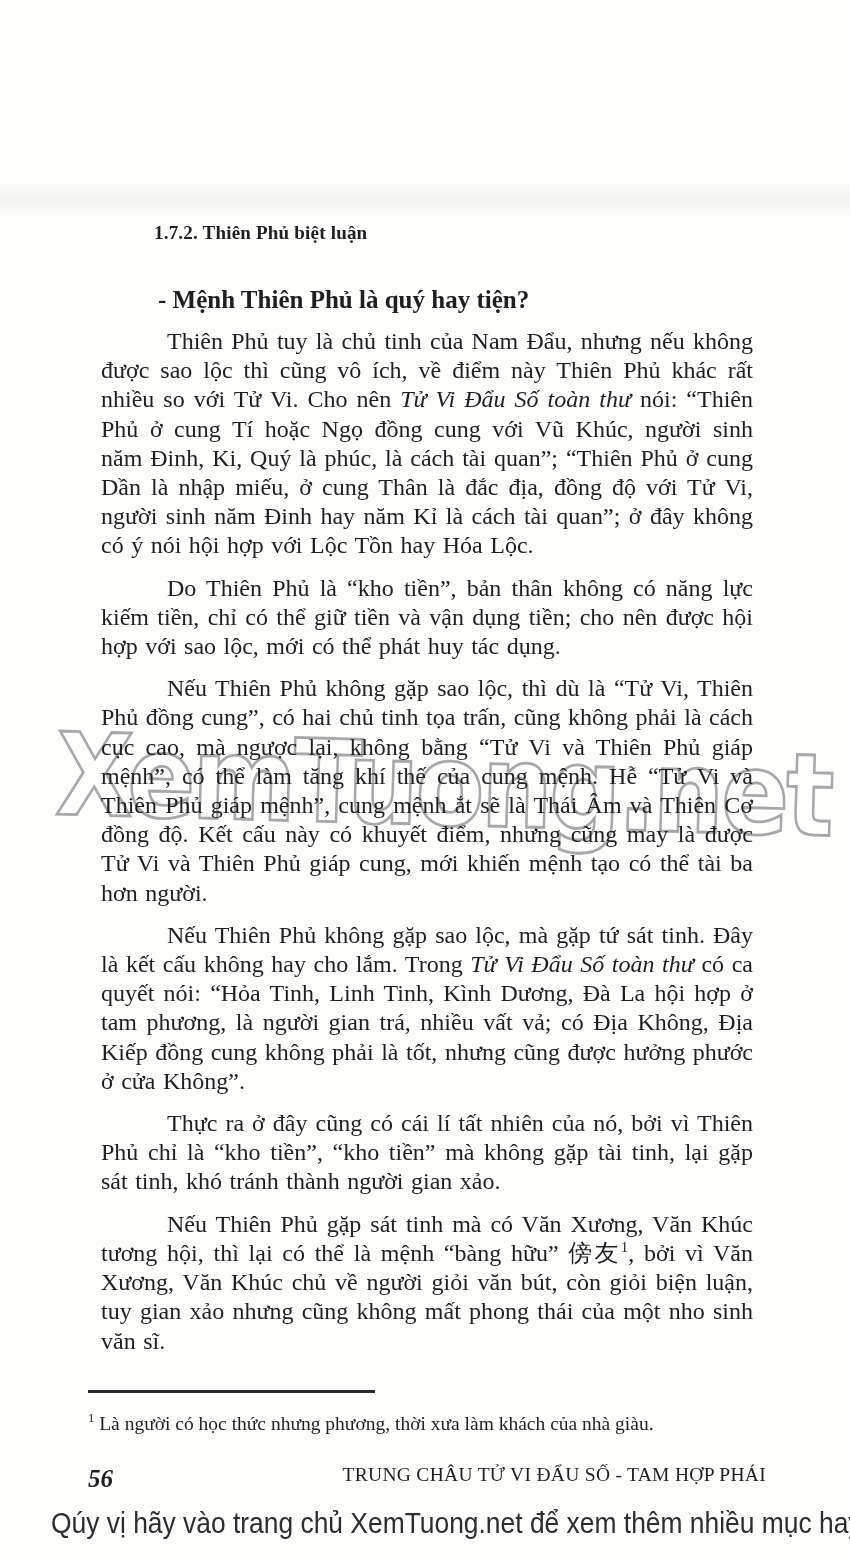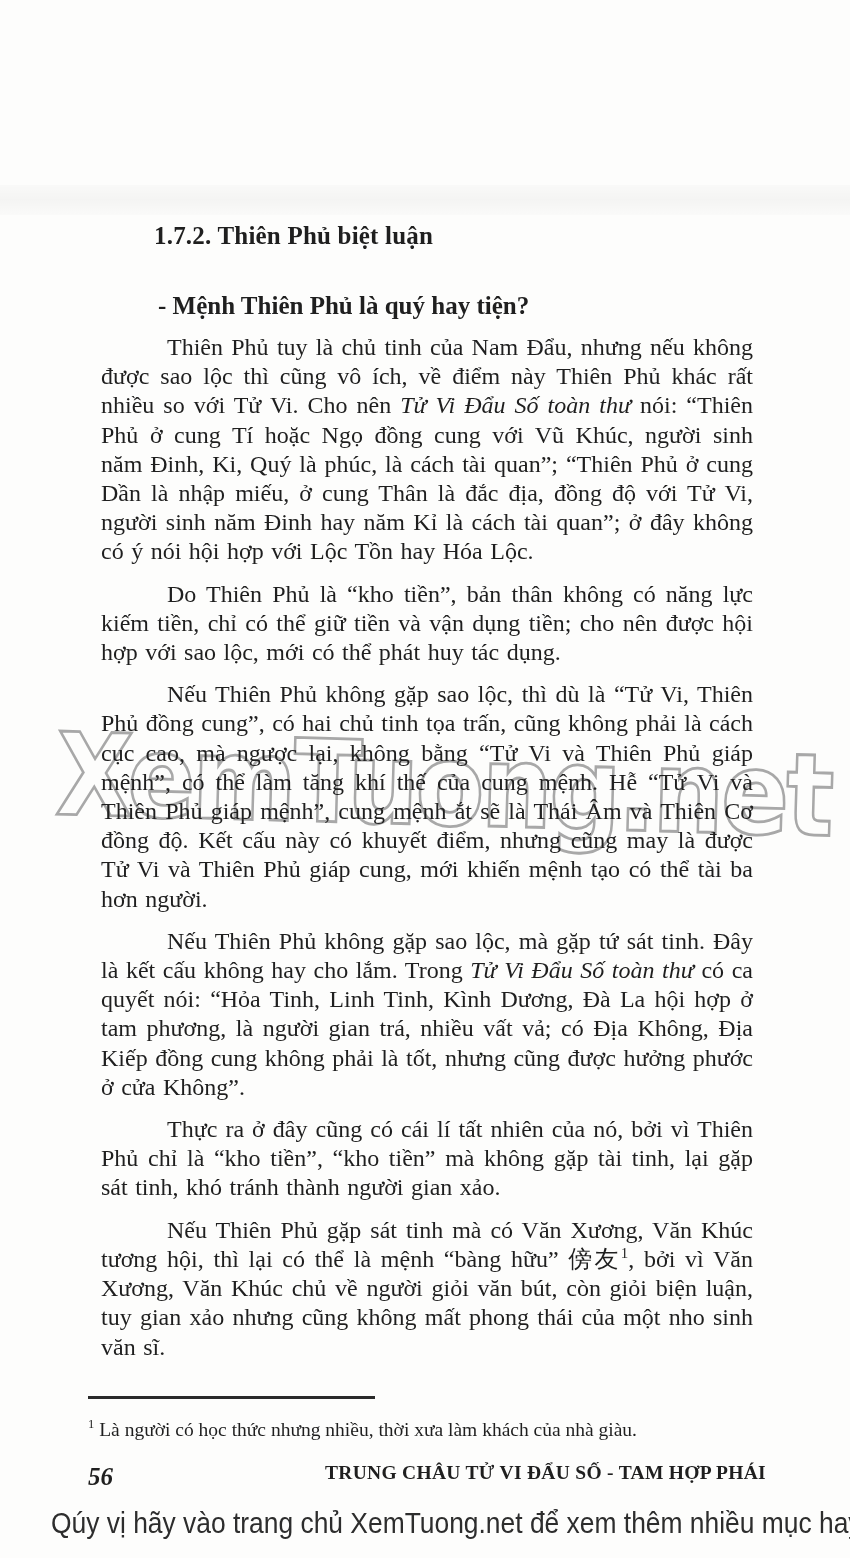--- a/index.html
+++ b/index.html
@@ -24,45 +24,45 @@
     color:transparent;
     -webkit-text-stroke:2.5px #a8a8a8;
     transform:rotate(1.6deg) scaleY(1.14);
     transform-origin:left top;
     z-index:1;
   }
   .content {
     position:absolute; left:88px; top:222px; width:678px; z-index:2;
   }
   .heading {
-    font-size:25px; font-weight:bold; margin:0 0 0 66px; letter-spacing:0.2px;
+    font-size:19px; font-weight:bold; margin:0 0 0 66px; letter-spacing:0.2px;
   }
   .subheading {
     font-size:25px; font-weight:bold; margin:42px 0 4px 70px;
   }
   .body-par {
     margin:13px;
     font-size:24px; line-height:29.2px;
     text-align:justify; text-indent:66px;
     word-spacing:1.5px;
   }
   .body-par em { font-style:italic; }
   .body-par sup { font-size:0.62em; line-height:0; }
   .footnote-rule {
     width:287px; height:3px; background:#2a2a2a; margin-top:34px;
   }
   .footnote {
     font-size:19.5px; margin:13px 0 0 0; line-height:24px;
   }
   .footnote sup { font-size:0.65em; }
   .footer-row {
-    display:flex; justify-content:space-between; align-items:baseline; margin-top:16px;
+    display:flex; justify-content:space-between; align-items:baseline; margin-top:24px;
   }
   .pagenum { font-size:25px; font-weight:bold; font-style:italic; position:relative; top:6px; }
-  .running { font-size:19.5px; font-weight:bold; letter-spacing:0.3px; }
+  .running { font-size:19.5px; font-weight:normal; letter-spacing:0.3px; }
   .banner {
     position:absolute; left:0; width:100%; top:1506px;
     text-align:center; z-index:2;
     font-family:"Liberation Sans", sans-serif;
     font-size:30px; color:#2d2d2d;
     transform:scaleX(0.88); transform-origin:center top;
     white-space:nowrap;
   }
 </style>
 </head>
@@ -81,21 +81,21 @@
     <div id="paragraphs">
         <p class="body-par"><span>Thiên Phủ tuy là chủ tinh của Nam Đẩu, nhưng nếu không được sao lộc thì cũng vô ích, về điểm này Thiên Phủ khác rất nhiều so với Tử Vi. Cho nên </span><em>Tử Vi Đẩu Số toàn thư</em><span> nói: “Thiên Phủ ở cung Tí hoặc Ngọ đồng cung với Vũ Khúc, người sinh năm Đinh, Ki, Quý là phúc, là cách tài quan”; “Thiên Phủ ở cung Dần là nhập miếu, ở cung Thân là đắc địa, đồng độ với Tử Vi, người sinh năm Đinh hay năm Kỉ là cách tài quan”; ở đây không có ý nói hội hợp với Lộc Tồn hay Hóa Lộc.</span></p>
         <p class="body-par"><span>Do Thiên Phủ là “kho tiền”, bản thân không có năng lực kiếm tiền, chỉ có thể giữ tiền và vận dụng tiền; cho nên được hội hợp với sao lộc, mới có thể phát huy tác dụng.</span></p>
         <p class="body-par"><span>Nếu Thiên Phủ không gặp sao lộc, thì dù là “Tử Vi, Thiên Phủ đồng cung”, có hai chủ tinh tọa trấn, cũng không phải là cách cục cao, mà ngược lại, không bằng “Tử Vi và Thiên Phủ giáp mệnh”, có thể làm tăng khí thế của cung mệnh. Hễ “Tử Vi và Thiên Phủ giáp mệnh”, cung mệnh ắt sẽ là Thái Âm và Thiên Cơ đồng độ. Kết cấu này có khuyết điểm, nhưng cũng may là được Tử Vi và Thiên Phủ giáp cung, mới khiến mệnh tạo có thể tài ba hơn người.</span></p>
         <p class="body-par"><span>Nếu Thiên Phủ không gặp sao lộc, mà gặp tứ sát tinh. Đây là kết cấu không hay cho lắm. Trong </span><em>Tử Vi Đẩu Số toàn thư</em><span> có ca quyết nói: “Hỏa Tinh, Linh Tinh, Kình Dương, Đà La hội hợp ở tam phương, là người gian trá, nhiều vất vả; có Địa Không, Địa Kiếp đồng cung không phải là tốt, nhưng cũng được hưởng phước ở cửa Không”.</span></p>
         <p class="body-par"><span>Thực ra ở đây cũng có cái lí tất nhiên của nó, bởi vì Thiên Phủ chỉ là “kho tiền”, “kho tiền” mà không gặp tài tinh, lại gặp sát tinh, khó tránh thành người gian xảo.</span></p>
         <p class="body-par"><span>Nếu Thiên Phủ gặp sát tinh mà có Văn Xương, Văn Khúc tương hội, thì lại có thể là mệnh “bàng hữu” 傍友</span><sup>1</sup><span>, bởi vì Văn Xương, Văn Khúc chủ về người giỏi văn bút, còn giỏi biện luận, tuy gian xảo nhưng cũng không mất phong thái của một nho sinh văn sĩ.</span></p>
       </div>
 
     <div class="footnote-rule"></div>
-    <p class="footnote"><sup>1</sup> <span>Là người có học thức nhưng nhiều, thời xưa làm khách của nhà giàu.</span></p>
+    <p class="footnote"><sup>1</sup> <span>Là người có học thức nhưng phương, thời xưa làm khách của nhà giàu.</span></p>
 
     <div class="footer-row">
       <span class="pagenum">56</span>
       <span class="running">TRUNG CHÂU TỬ VI ĐẨU SỐ - TAM HỢP PHÁI</span>
     </div>
   </div>
 
   <div class="banner"><span>Qúy vị hãy vào trang chủ </span><span>XemTuong.net</span><span> để xem thêm nhiều mục hay khác</span></div>
 
 </div>

